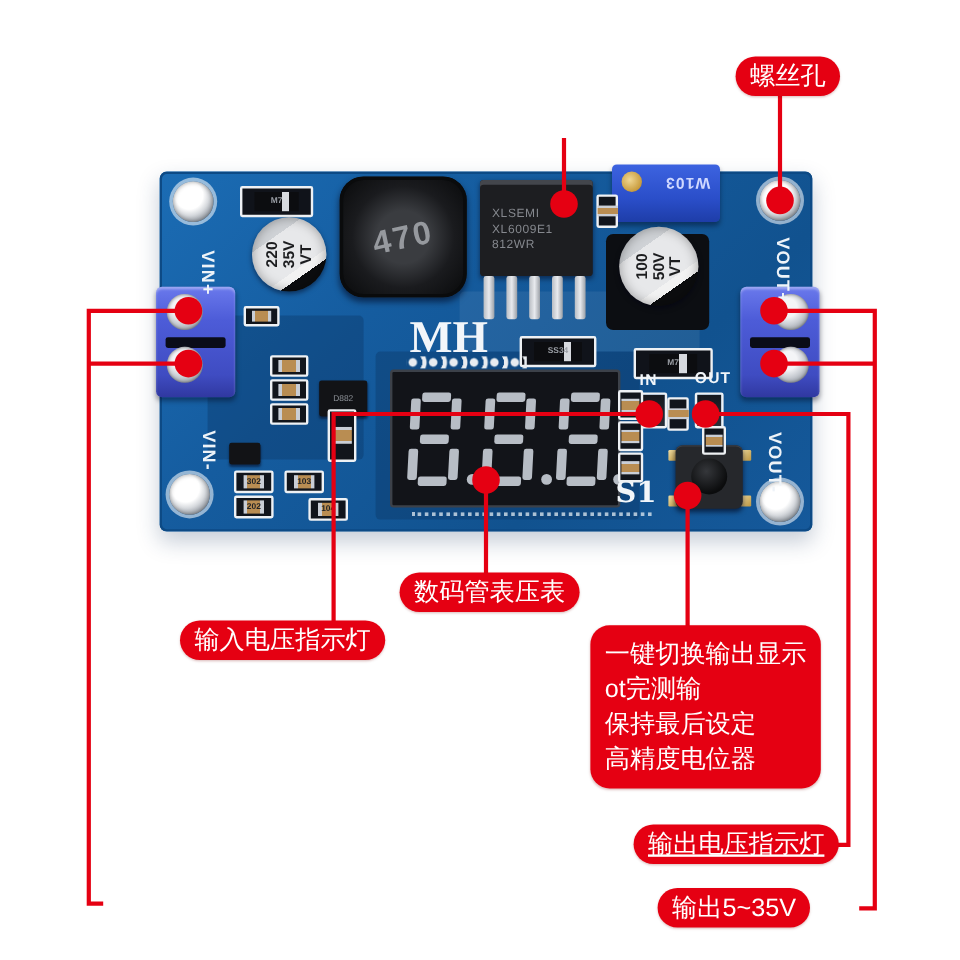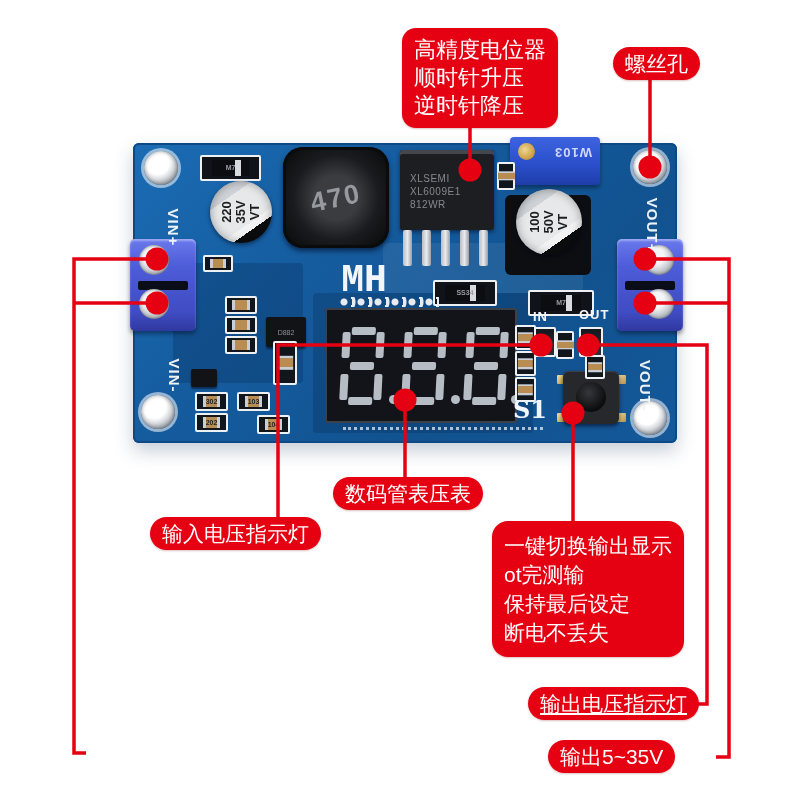--- a/index.html
+++ b/index.html
@@ -38,22 +38,22 @@
         text-align:left;padding-left:10px;letter-spacing:.5px;}
   .leg{position:absolute;top:87px;width:9px;height:36px;
        background:linear-gradient(90deg,#b9bdc3,#e8eaee 50%,#9ba0a7);border-radius:2px;}
   .trim{position:absolute;left:377px;top:-6px;width:90px;height:48px;border-radius:4px;
         background:linear-gradient(180deg,#3d63e0 0%,#2a4ec9 60%,#1e3da8 100%);
         box-shadow:0 3px 4px rgba(0,0,20,.4);}
   .trim .screw{position:absolute;left:8px;top:6px;width:17px;height:17px;border-radius:50%;
         background:radial-gradient(circle at 40% 40%,#f0d793,#c89b3c 70%,#8a6a20);}
   .trim span{position:absolute;right:8px;top:8px;color:#cfd8ff;font-size:13px;font-weight:bold;
         transform:rotate(180deg);letter-spacing:1px;}
-  .mh{position:absolute;left:196px;top:116px;width:70px;text-align:center;color:#f2f6fa;
-      font-family:Liberation Mono, monospace;font-weight:bold;font-size:38px;}
+  .mh{position:absolute;left:206px;top:116px;width:70px;text-align:center;color:#f2f6fa;
+      font-family:Liberation Serif, serif;font-weight:bold;font-size:38px;}
   .dotrow{position:absolute;left:206px;top:154px;width:100px;height:10px;
       background:repeating-radial-gradient(circle at 5px 5px,#e8ecf0 0 3px,transparent 4px 8px);
       background-size:17px 10px;background-repeat:repeat-x;}
   .smd{position:absolute;border:2px solid #eef1f4;border-radius:2px;background:#11151c;
        display:flex;align-items:center;justify-content:center;}
   .smd .body{width:62%;height:72%;background:linear-gradient(90deg,#c9ced6 0 18%,#b98d52 18% 82%,#c9ced6 82%);
        display:flex;align-items:center;justify-content:center;font-size:7px;color:#202225;font-weight:bold;}
   .diode{position:absolute;border:2px solid #eef1f4;border-radius:2px;background:#10131a;
          display:flex;align-items:center;justify-content:center;}
   .diode .body{width:66%;height:70%;background:linear-gradient(90deg,#0c0d10 0 62%,#d7dadf 62% 78%,#0c0d10 78%);
@@ -291,37 +291,32 @@
       <circle cx="650" cy="167" r="11.5"></circle>
       <circle cx="645" cy="259" r="11.5"></circle>
       <circle cx="645" cy="303" r="11.5"></circle>
       <circle cx="541" cy="345" r="11.5"></circle>
       <circle cx="588" cy="345" r="11.5"></circle>
       <circle cx="405" cy="400" r="11.5"></circle>
       <circle cx="573" cy="413" r="11.5"></circle>
     </g>
   </svg>
 
-  <div class="callout" style="left:402px;top:28px;">
-    <div>高精度电位器</div>
-    <div>顺时针升压</div>
-    <div>逆时针降压</div>
-  </div>
 
   <div class="pill" style="left:613px;top:47px;">螺丝孔</div>
 
   <div class="pill" style="left:333px;top:477px;">数码管表压表</div>
 
   <div class="pill" style="left:150px;top:517px;">输入电压指示灯</div>
 
   <div class="callout" style="left:492px;top:521px;line-height:29px;font-size:21px;border-radius:16px;padding:10px 12px;">
     <div>一键切换输出显示</div>
     <div>ot完测输</div>
     <div>保持最后设定</div>
-    <div>断电不丢失</div>
+    <div>高精度电位器</div>
   </div>
 
   <div class="pill" style="left:528px;top:687px;text-decoration:underline;">输出电压指示灯</div>
 
 
   <div class="pill" style="left:548px;top:740px;">输出5~35V</div>
 
 </div>
 
 </body></html>

